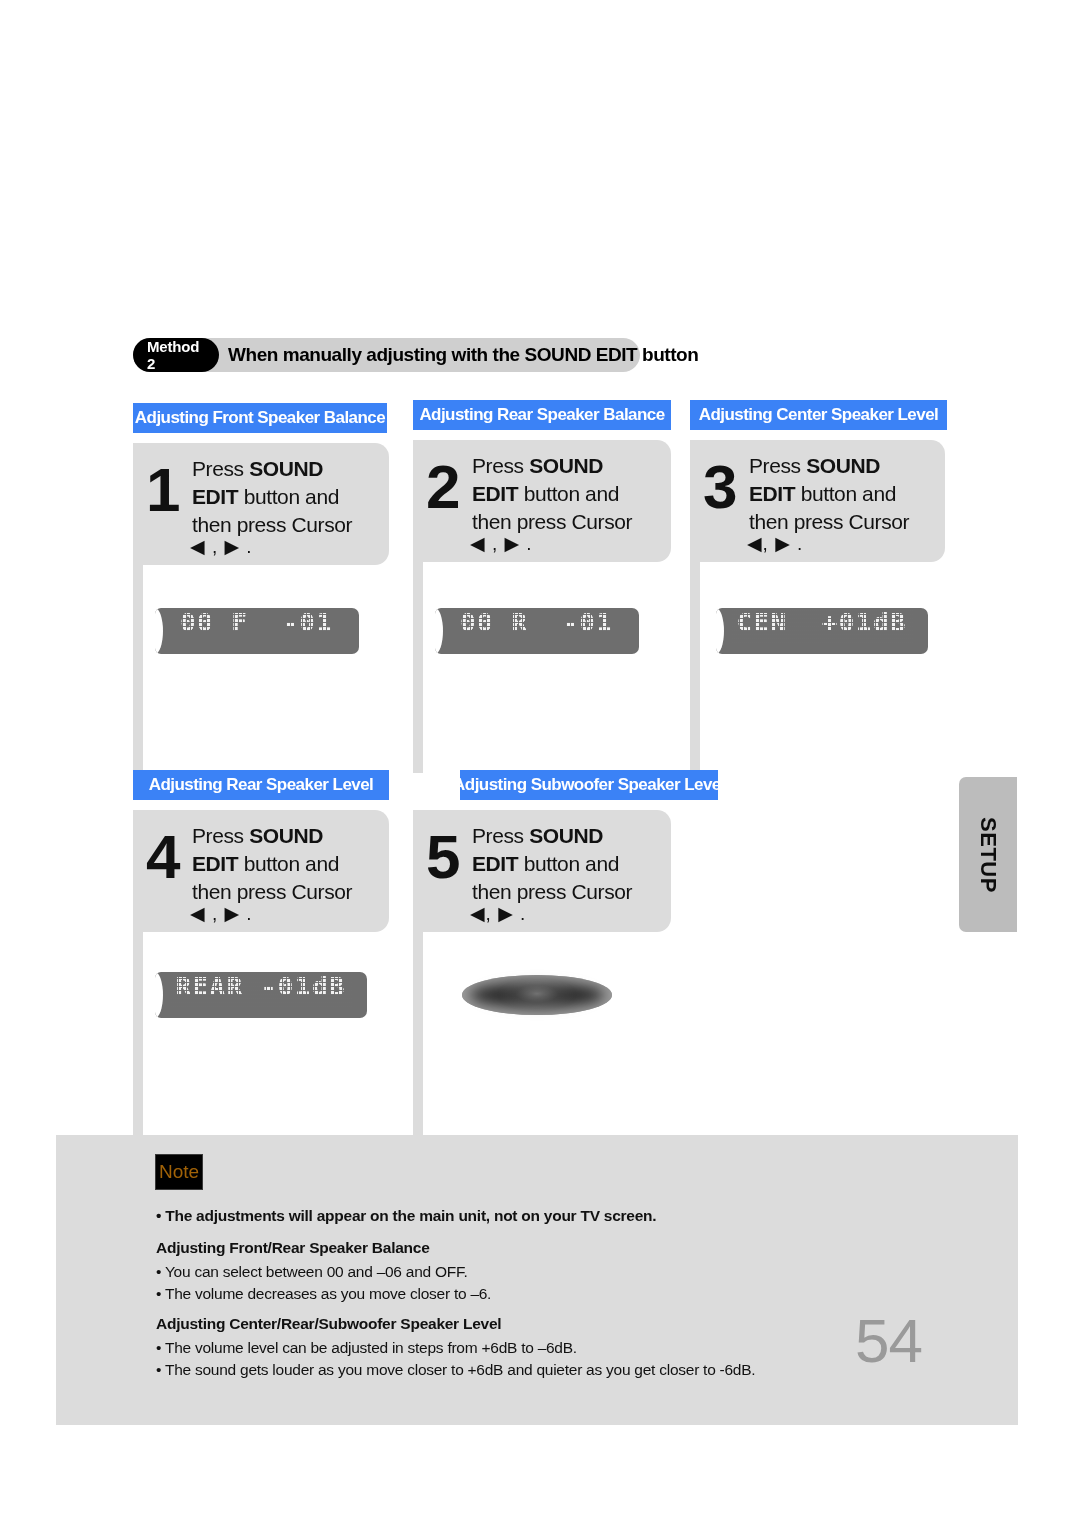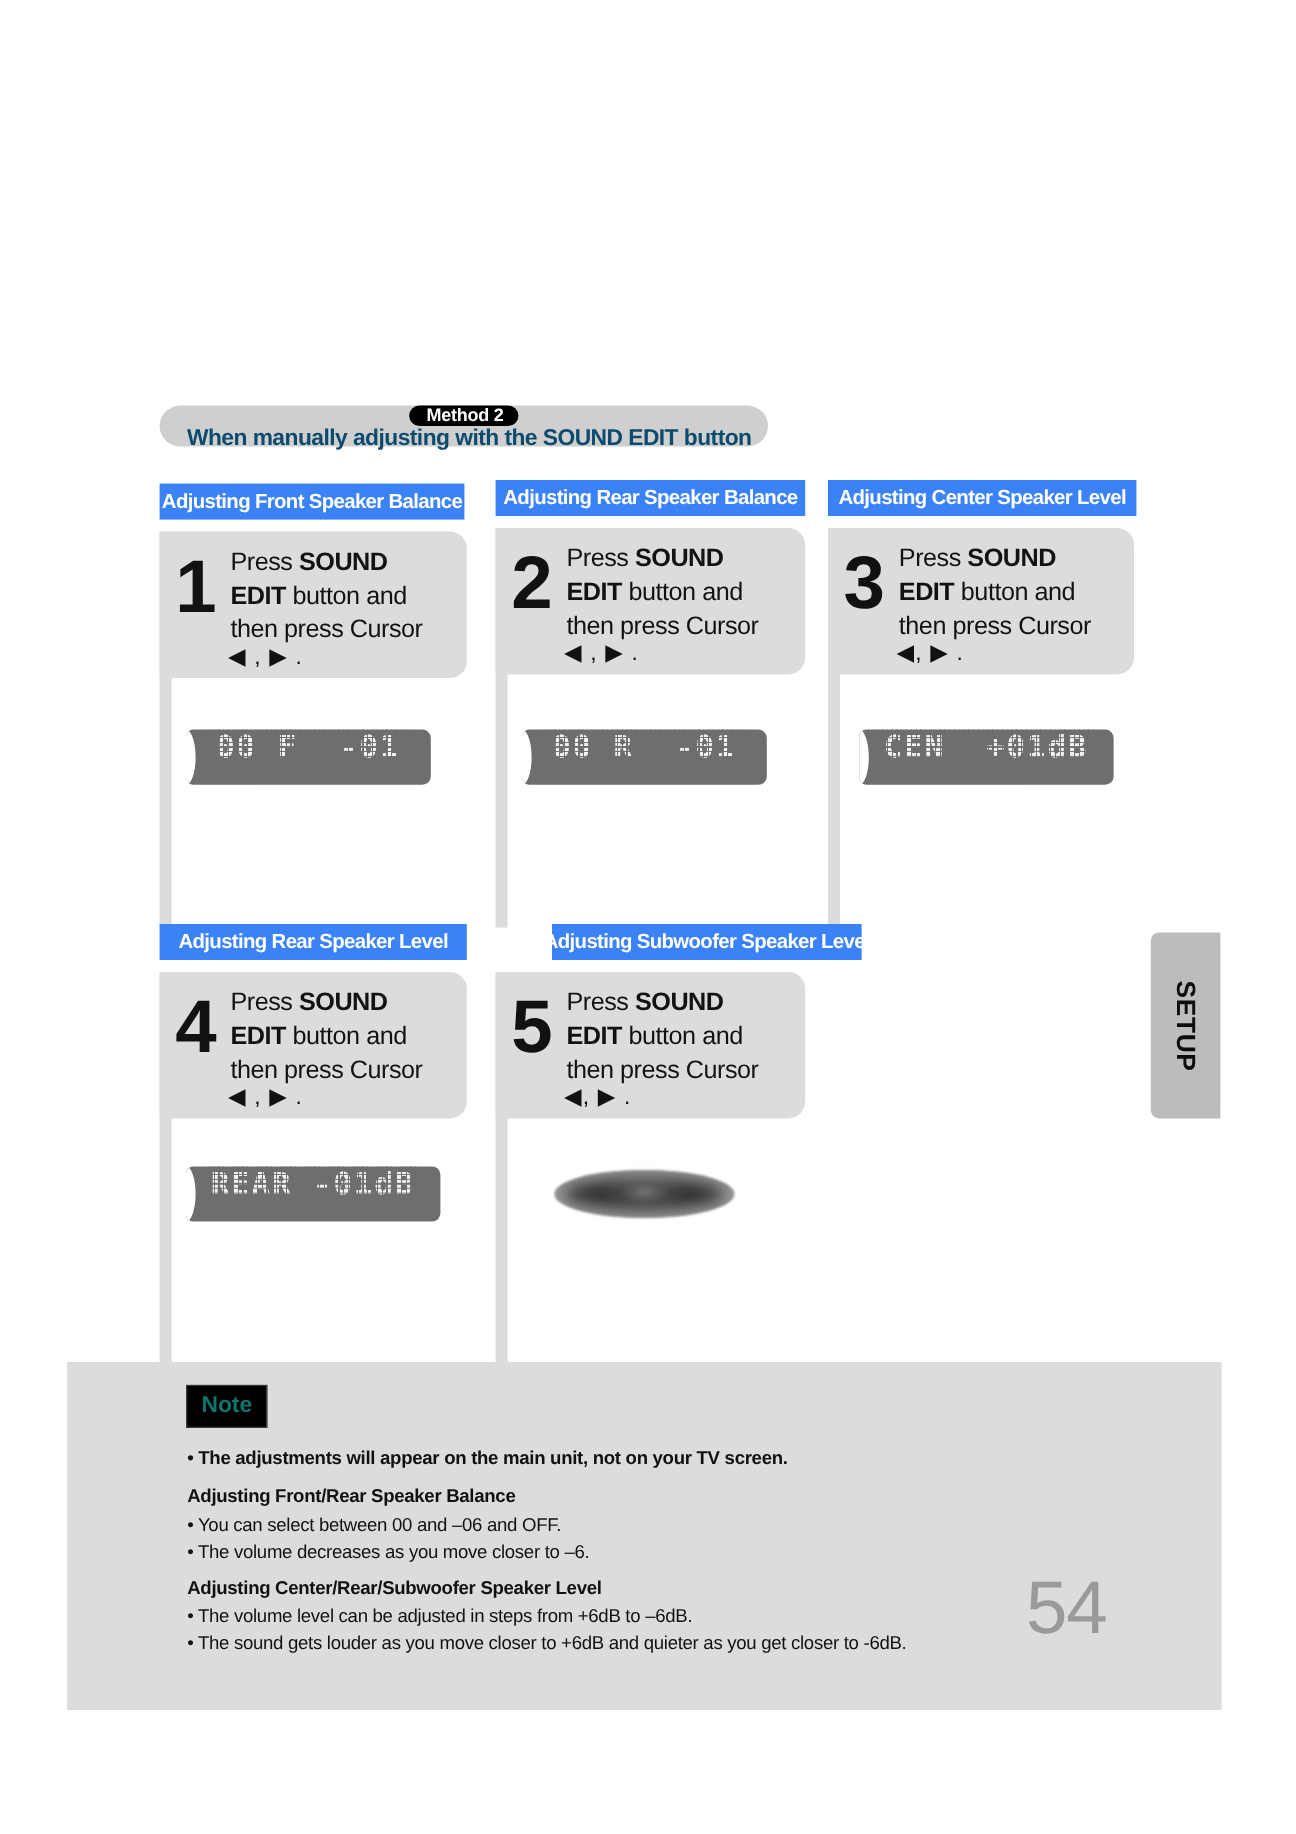--- a/index.html
+++ b/index.html
@@ -19,41 +19,40 @@
   #method-banner {
     position: absolute;
     left: 133px;
     top: 338px;
     height: 34px;
     width: 507px;
     background: #cfcfcf;
     border-radius: 17px;
     display: flex;
     align-items: center;
-    flex-direction: column;
   }
   #method-pill {
     height: 34px;
     min-width: 86px;
     padding: 0 12px 0 14px;
     background: #000000;
     color: #ffffff;
     border-radius: 17px;
     font-size: 15px;
     font-weight: bold;
     letter-spacing: -0.2px;
     display: flex;
     align-items: center;
     justify-content: center;
     box-sizing: border-box;
   }
   #method-title {
     font-size: 19px;
     font-weight: bold;
-    color: #0c4a6e;
+    color: #000000;
     margin-left: 9px;
     letter-spacing: -0.45px;
     white-space: nowrap;
   }
 
   
   .col {
     position: absolute;
     width: 282px;
   }
@@ -225,28 +224,28 @@
     left: 56px;
     top: 1135px;
     width: 962px;
     height: 290px;
     background: #dcdcdc;
   }
   #note-badge {
     position: absolute;
     left: 100px;
     top: 20px;
-    width: 66px;
+    width: 46px;
     height: 34px;
     background: #000000;
     border: 3px solid #000000;
     outline: 1px solid #3a3a3a;
-    color: #0f766e;
+    color: #a16207;
     font-size: 19px;
-    font-weight: bold;
+    font-weight: normal;
     display: flex;
     align-items: center;
     justify-content: center;
     box-sizing: border-box;
   }
   .note-line {
     position: absolute;
     left: 100px;
     font-size: 15.5px;
     color: #111111;

